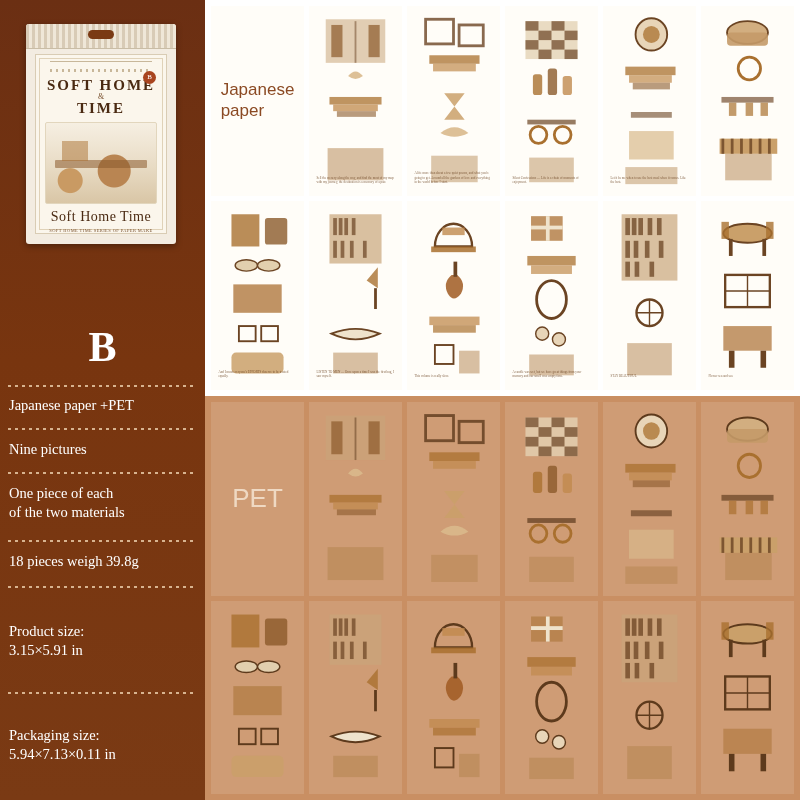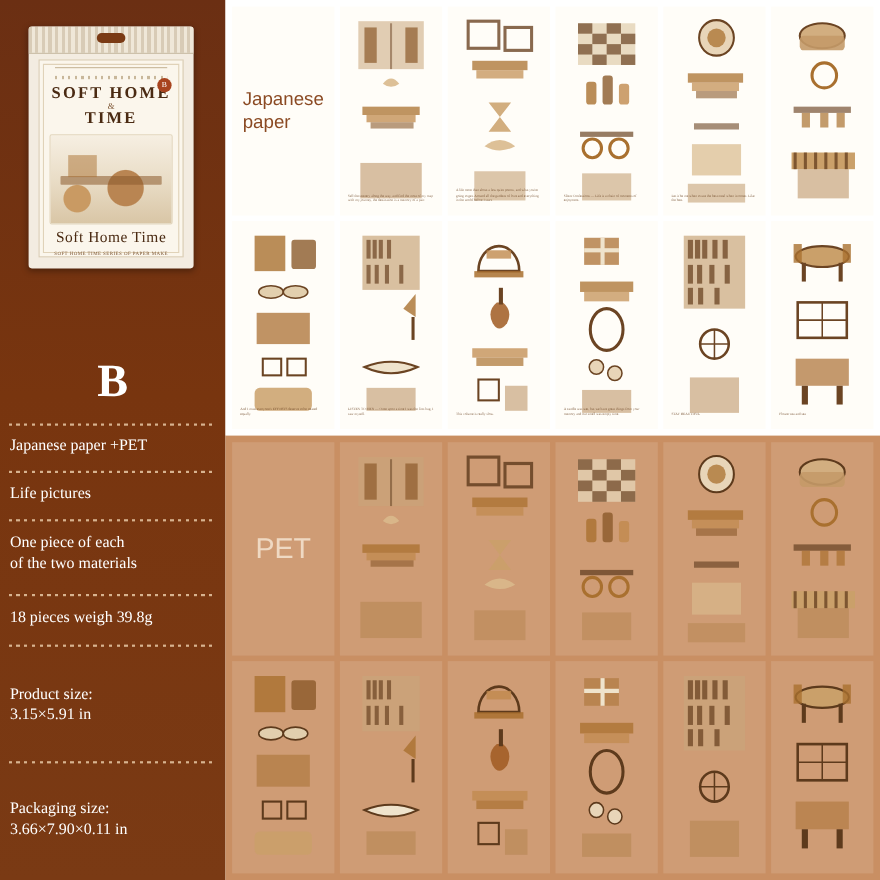--- a/index.html
+++ b/index.html
@@ -121,36 +121,36 @@
         </div>
       </div>
     </div>
 
     <div class="bigB">B</div>
 
     <div class="dotline" style="top:385px;"></div>
     <div class="spec" style="top:396px;white-space:pre-line;">Japanese paper +PET</div>
 
     <div class="dotline" style="top:428px;"></div>
-    <div class="spec" style="top:440px;white-space:pre-line;">Life pictures</div>
+    <div class="spec" style="top:440px;white-space:pre-line;">Nine pictures</div>
 
     <div class="dotline" style="top:472px;"></div>
     <div class="spec" style="top:484px;white-space:pre-line;">One piece of each
 of the two materials</div>
 
     <div class="dotline" style="top:540px;"></div>
     <div class="spec" style="top:552px;white-space:pre-line;">18 pieces weigh 39.8g</div>
 
     <div class="dotline" style="top:586px;"></div>
     <div class="spec" style="top:622px;white-space:pre-line;">Product size:
 3.15×5.91 in</div>
 
     <div class="dotline" style="top:692px;"></div>
     <div class="spec" style="top:726px;white-space:pre-line;">Packaging size:
-3.66×7.90×0.11 in</div>
+5.94×7.13×0.11 in</div>
   </div>
 
   <div id="paper-grid" style="position:absolute;left:205px;top:0;width:595px;height:396px;background:#ffffff;">
       <div style="position: absolute; left: 6px; top: 6px; width: 93px; height: 189.5px; background: rgb(255, 253, 248); overflow: hidden; display: flex; align-items: center; justify-content: center;">
         <span style="white-space:pre-line;color:#8b4a23;
         font-family:'Liberation Sans',sans-serif;font-size:17px;line-height:1.2;">Japanese
 paper</span>
       </div>
       <div style="position: absolute; left: 104px; top: 6px; width: 93px; height: 189.5px; background: rgb(255, 253, 248); overflow: hidden;">
         <svg viewBox="0 0 100 200" preserveAspectRatio="none" width="100%" height="100%" style="display:block;">

